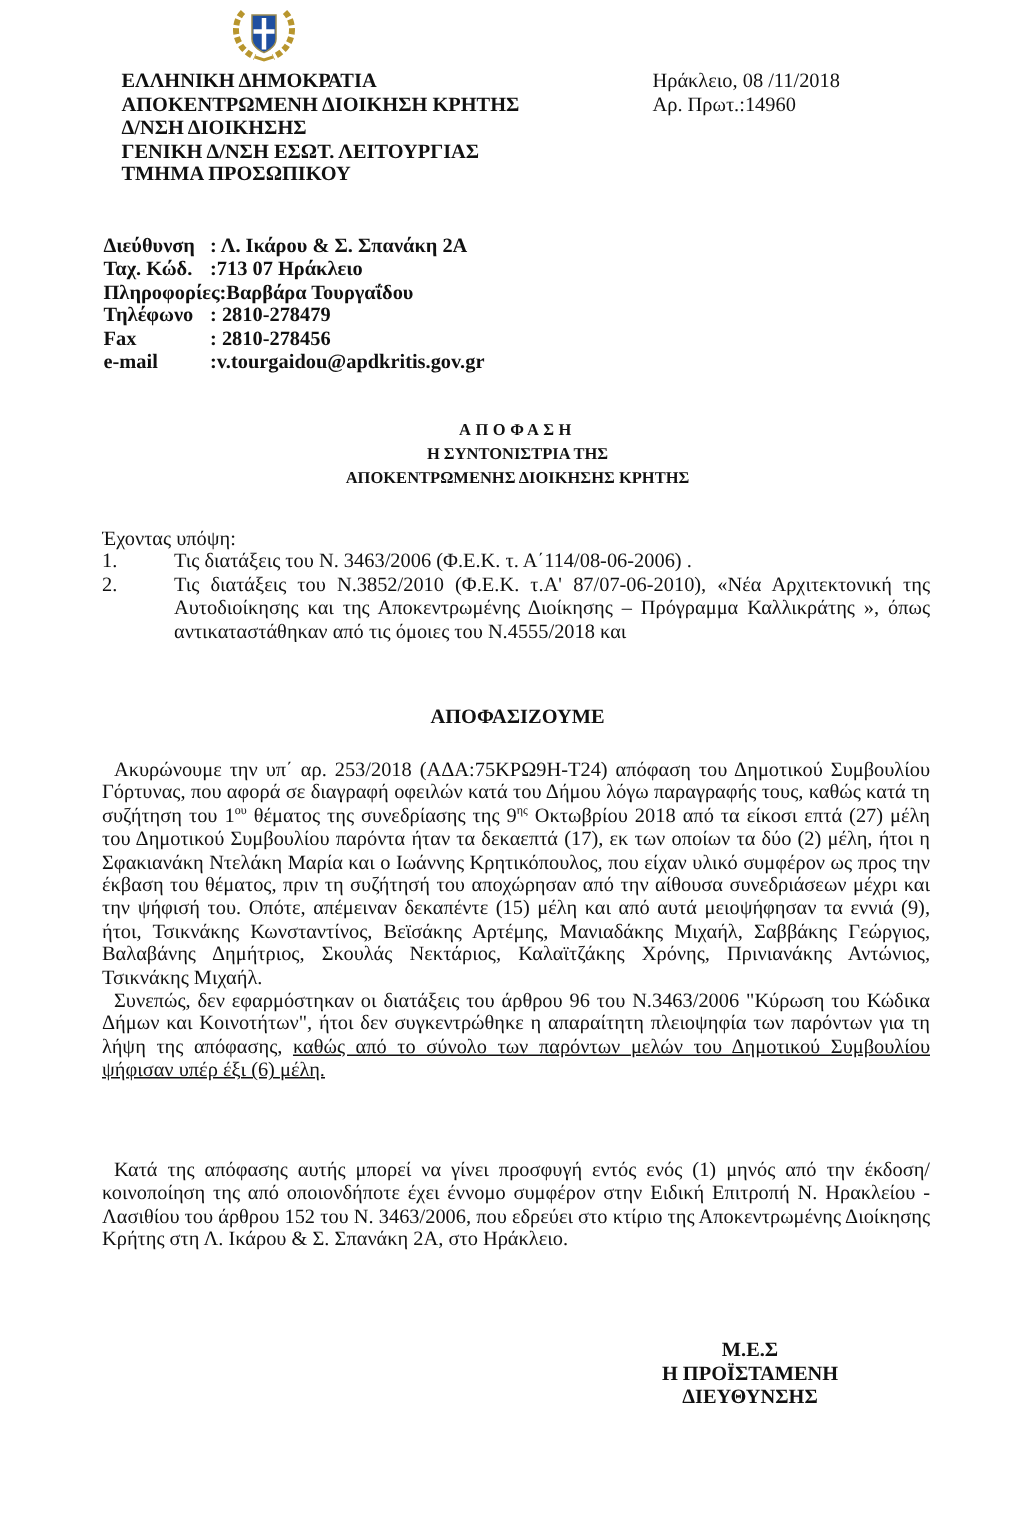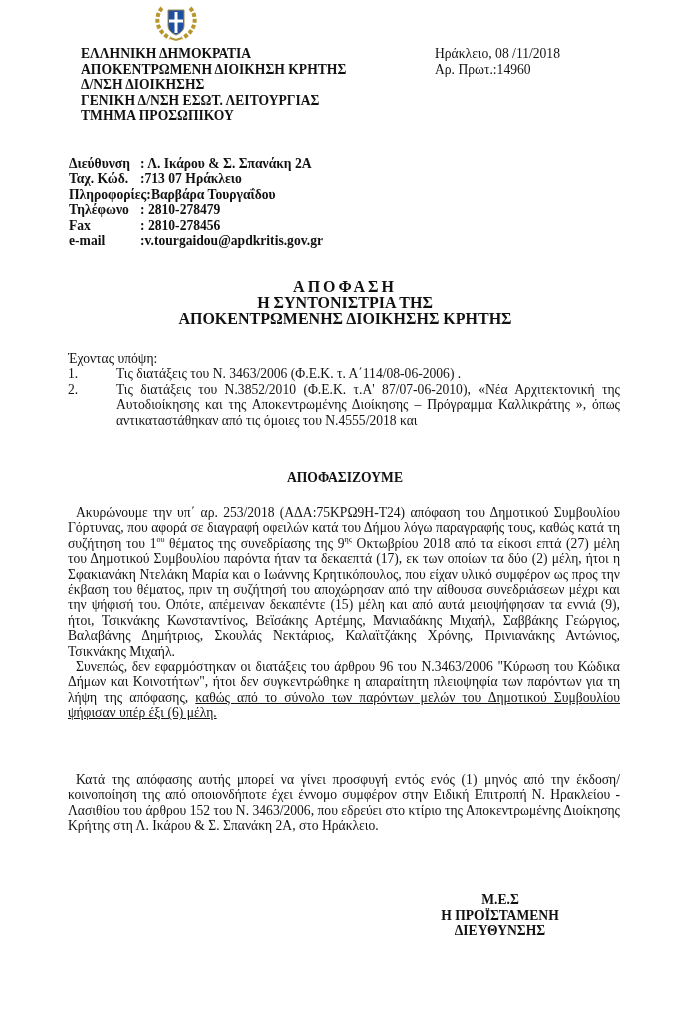--- a/index.html
+++ b/index.html
@@ -8,21 +8,21 @@
     font-family: "Liberation Serif", "DejaVu Serif", serif; color: #111;
   }
   .emblem { position: absolute; left: 148px; top: 2px; width: 56px; height: 40px; }
   .hdr-left { position: absolute; left: 69px; top: 46px; font-weight: bold; font-size: 13.6px; line-height: 15.6px; margin-left: 12px; }
   .hdr-left .line { white-space: nowrap; }
   .hdr-right { position: absolute; left: 435px; top: 46px; font-weight: normal; font-size: 13.6px; line-height: 15.6px; white-space: nowrap; }
   .contact { position: absolute; left: 69px; top: 156px; font-weight: bold; font-size: 13.6px; line-height: 15.4px; }
   .contact .row { display: flex; white-space: nowrap; }
   .contact .lbl { width: 71px; }
   .contact .lbl.wide { width: auto; }
-  .title-block { position: absolute; left: 0; width: 690px; top: 279px; text-align: center; font-weight: bold; font-size: 16px; line-height: 16px; }
+  .title-block { position: absolute; left: 0; width: 690px; top: 279px; text-align: center; font-weight: bold; font-size: 11px; line-height: 16px; }
   .title-block .t1 { letter-spacing: 3px; }
   .body { position: absolute; left: 68px; width: 552px; font-size: 13.6px; line-height: 15.4px; }
   .considering { top: 351px; }
   .considering .item { display: flex; }
   .considering .num { width: 48px; }
   .considering .txt { flex: 1; text-align: justify; }
   .clip { height: 77px; overflow: hidden; }
   .decide-title { position: absolute; left: 0; width: 690px; top: 470px; text-align: center; font-weight: bold; font-size: 13.6px; }
   .decision { top: 505px; text-align: justify; }
   .decision p { margin: 0; text-indent: 8px; }

